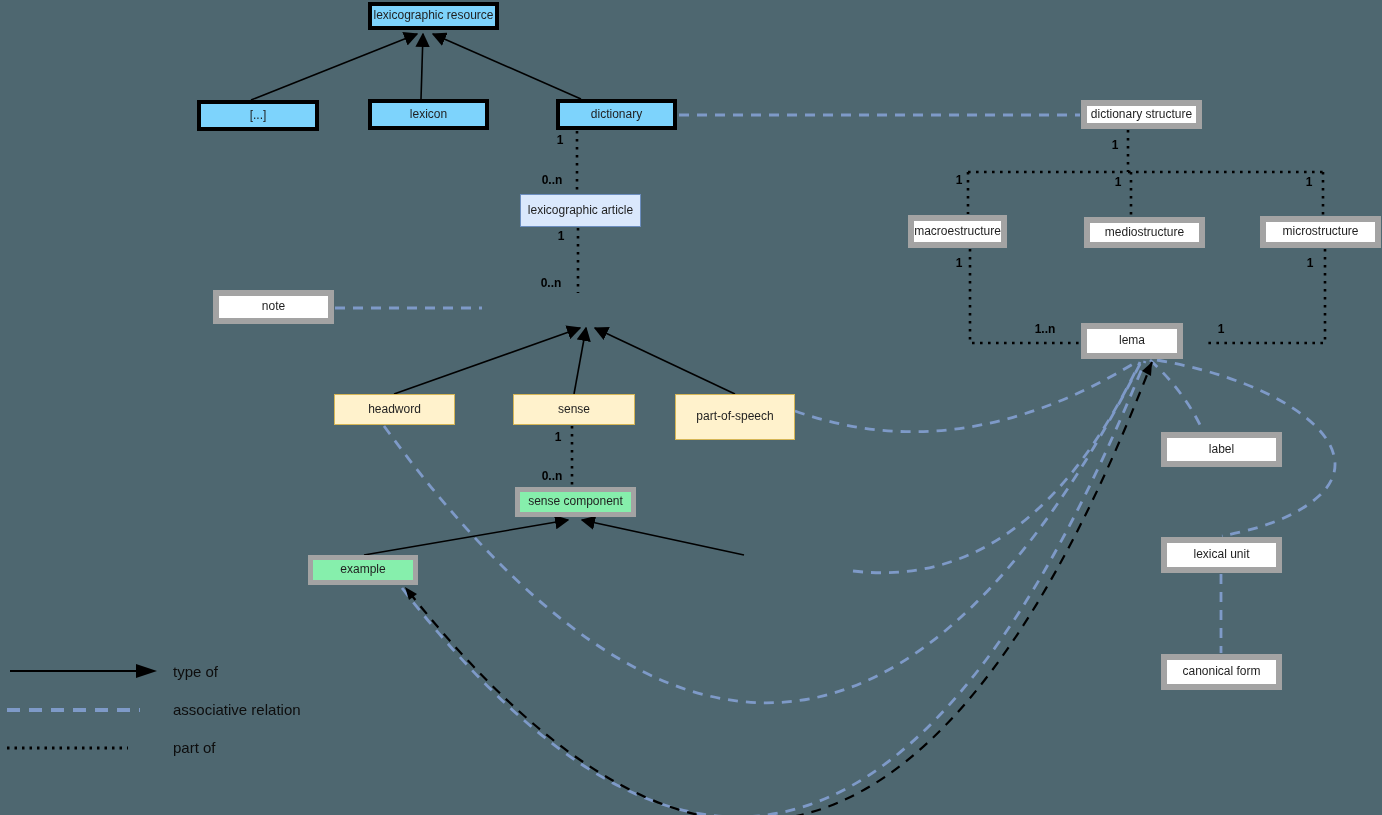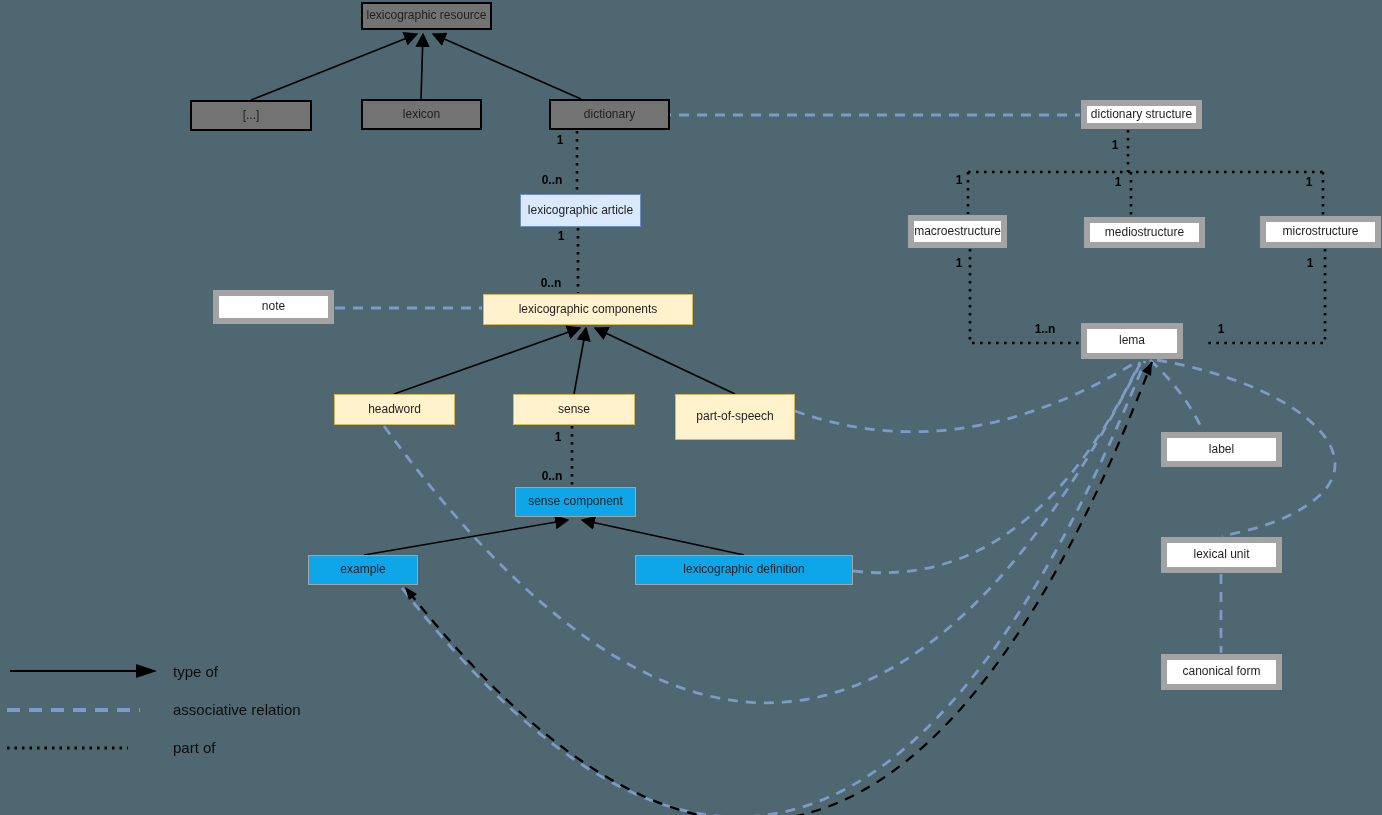--- a/index.html
+++ b/index.html
@@ -7,24 +7,24 @@
     position:relative;width:1382px;height:815px;overflow:hidden;
     background:#4E6770;
     font-family:"Liberation Sans", sans-serif;
   }
   #edges{position:absolute;left:0;top:0;width:1382px;height:815px;}
   .node{
     position:absolute;display:flex;align-items:center;justify-content:center;
     font-size:12px;color:#1f1f1f;text-align:center;line-height:1.1;
     box-sizing:border-box;white-space:nowrap;
   }
-  .node.orange{background:#737373;border:2px solid #000000;}
+  .node.orange{background:#7dd3fc;border:4px solid #000000;margin-left:7px;}
   .node.yellow{background:#FFF2CC;border:1px solid #D6B656;}
   .node.blue{background:#DAE8FC;border:1px solid #6C8EBF;}
-  .node.green{background:#0ea5e9;border:1px solid #a3a3a3;}
+  .node.green{background:#86efac;border:5px solid #a3a3a3;}
   .node.white{background:#FFFFFF;border:6px solid #a3a3a3;}
   .mult{
     position:absolute;transform:translateX(-50%);
     font-size:12px;font-weight:bold;color:#000;white-space:nowrap;
   }
   .legend-label{
     position:absolute;font-size:15px;color:#0d0d0d;white-space:nowrap;
   }
   .tf{stroke:#000;stroke-width:1.6;fill:none;}
   .po{stroke:#000;stroke-width:2.6;fill:none;stroke-dasharray:2.6 5.4;stroke-linecap:butt;}
@@ -85,31 +85,29 @@
     </g>
   </svg>
 
   <div class="node orange" style="left:361px;top:2px;width:131px;height:28px">lexicographic resource</div>
   <div class="node orange" style="left:190px;top:100px;width:122px;height:31px">[...]</div>
   <div class="node orange" style="left:361px;top:99px;width:121px;height:31px">lexicon</div>
   <div class="node orange" style="left:549px;top:99px;width:121px;height:31px">dictionary</div>
   <div class="node white" style="left:1081px;top:100px;width:121px;height:29px">dictionary structure</div>
   <div class="node blue" style="left:520px;top:194px;width:121px;height:33px">lexicographic article</div>
   <div class="node white" style="left:213px;top:290px;width:121px;height:34px">note</div>
-  <div class="node yellow" style="left:483px;top:294px;width:210px;height:31px">lexicographic components</div>
   <div class="node white" style="left:908px;top:215px;width:99px;height:33px">macroestructure</div>
   <div class="node white" style="left:1084px;top:217px;width:121px;height:31px">mediostructure</div>
   <div class="node white" style="left:1260px;top:216px;width:121px;height:32px">microstructure</div>
   <div class="node white" style="left:1081px;top:323px;width:102px;height:36px">lema</div>
   <div class="node yellow" style="left:334px;top:394px;width:121px;height:31px">headword</div>
   <div class="node yellow" style="left:513px;top:394px;width:122px;height:31px">sense</div>
   <div class="node yellow" style="left:675px;top:394px;width:120px;height:46px">part-of-speech</div>
   <div class="node green" style="left:515px;top:487px;width:121px;height:30px">sense component</div>
   <div class="node green" style="left:308px;top:555px;width:110px;height:30px">example</div>
-  <div class="node green" style="left:635px;top:555px;width:218px;height:30px">lexicographic definition</div>
   <div class="node white" style="left:1161px;top:432px;width:121px;height:35px">label</div>
   <div class="node white" style="left:1161px;top:537px;width:121px;height:36px">lexical unit</div>
   <div class="node white" style="left:1161px;top:654px;width:121px;height:36px">canonical form</div>
 
   <div class="mult" style="left:560px;top:133px">1</div>
   <div class="mult" style="left:552px;top:173px">0..n</div>
   <div class="mult" style="left:561px;top:229px">1</div>
   <div class="mult" style="left:551px;top:276px">0..n</div>
   <div class="mult" style="left:558px;top:430px">1</div>
   <div class="mult" style="left:552px;top:469px">0..n</div>

